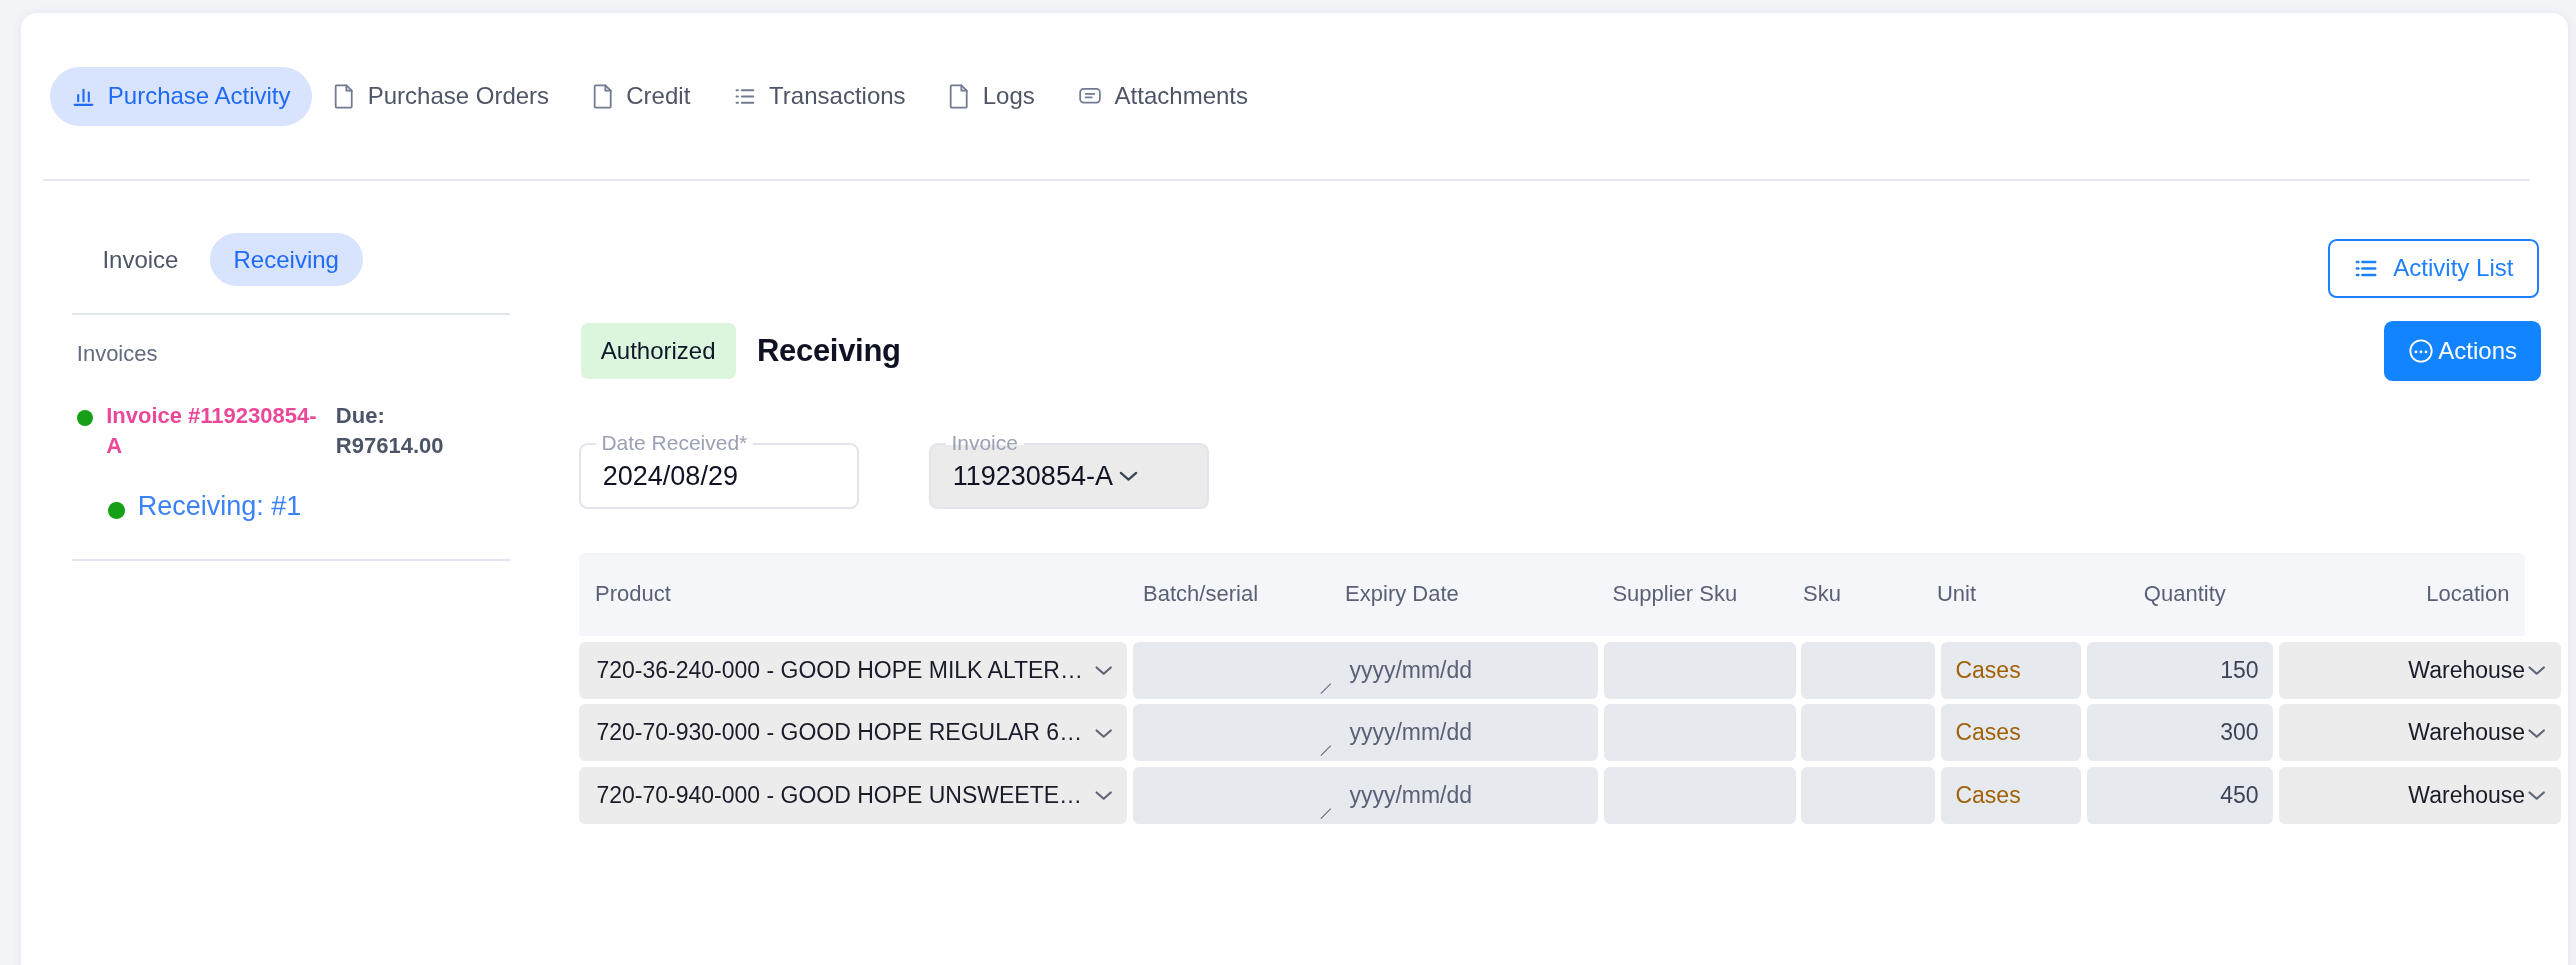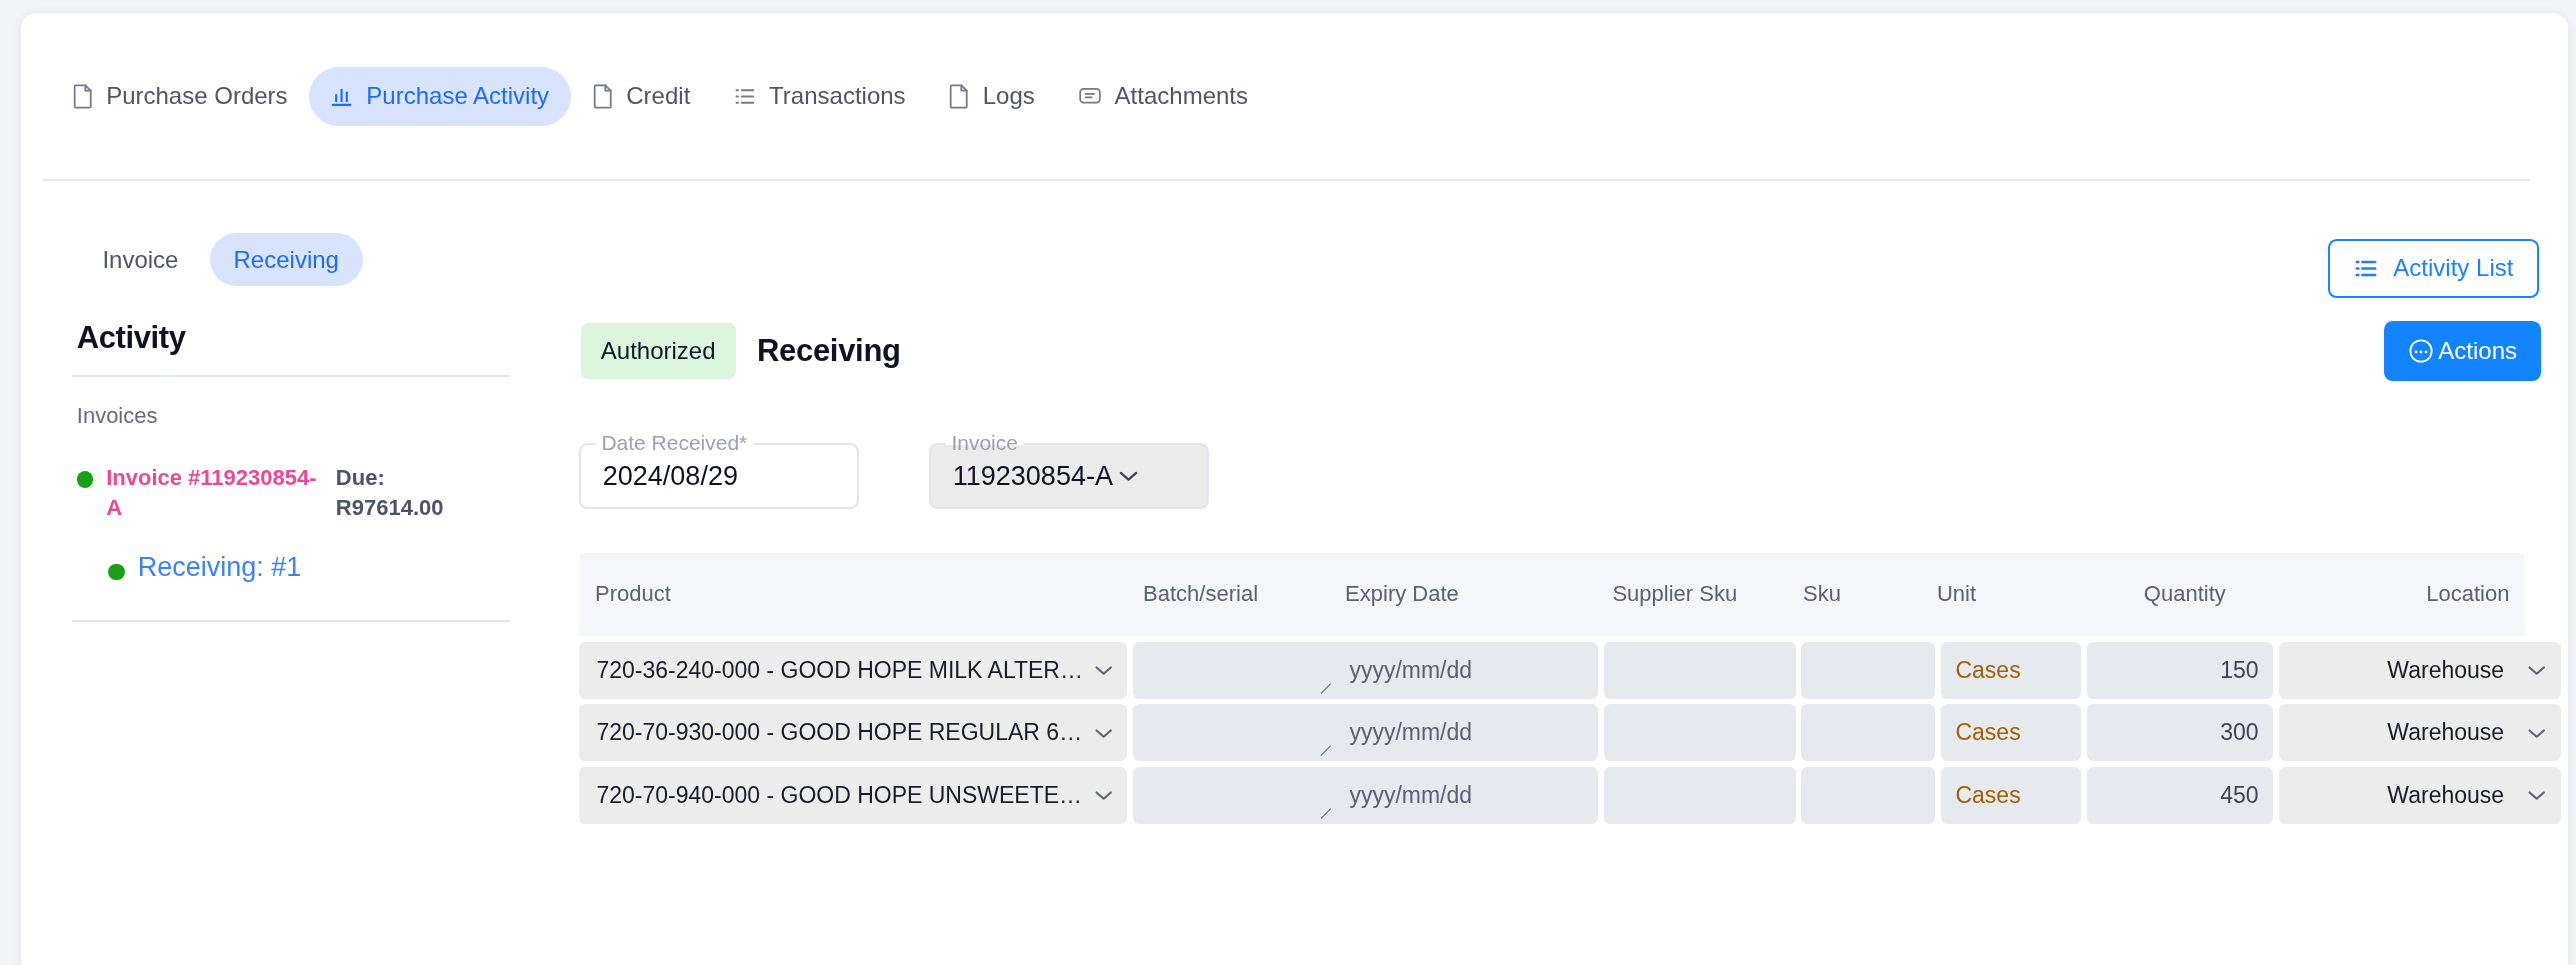--- a/index.html
+++ b/index.html
@@ -295,21 +295,21 @@
     background: #5d6477;
     transform: rotate(-45deg);
     transform-origin: left center;
   }
   .cell.expiry { color: #5a6176; }
   .cell.qty { justify-content: flex-end; color: #3d4456; }
   .cell.unit { color: #a16207; }
   .cell.location {
     background: #ececec;
     justify-content: flex-end;
-    gap: 22px;
+    gap: 1px;
     padding-right: 13px;
   }
   .chev { display: inline-flex; align-items: center; flex: 0 0 auto; }
   .chev svg { stroke: #5d6477; }
   
   .c-product  { width: 548px; flex: 0 0 548px; }
   .c-batch    { width: 202px; flex: 0 0 202px; }
   .c-expiry   { width: 263px; flex: 0 0 263px; }
   .c-supplier { width: 192px; flex: 0 0 192px; }
   .c-sku      { width: 134px; flex: 0 0 134px; }
@@ -330,40 +330,40 @@
   .trow .c-product { margin-right: 5.7px; }
 </style>
 </head>
 <body>
 
 <div class="page">
   <div class="card">
 
     <div class="tabbar">
 
-      <div class="tab">
-        <span class="ic">
-          <svg width="21.4" height="26" viewBox="0 0 24 28" fill="none" stroke-width="2" stroke-linecap="round" stroke-linejoin="round">
-            <path d="M4 2h11l6 6v18a1 1 0 0 1-1 1H4a1 1 0 0 1-1-1V3a1 1 0 0 1 1-1z"></path>
-            <path d="M15 2v6h6"></path>
-          </svg>
-        </span>
-        <span class="tab-label">Purchase Orders</span>
-      </div>
-
       <div class="tab active">
         <span class="ic">
           <svg width="23" height="24" viewBox="0 0 26 26" fill="none" stroke-width="2.4" stroke-linecap="round" stroke-linejoin="round">
             <path d="M3 23h20"></path>
             <path d="M7 19v-7"></path>
             <path d="M13 19V6"></path>
             <path d="M19 19v-10"></path>
           </svg>
         </span>
         <span class="tab-label">Purchase Activity</span>
+      </div>
+
+      <div class="tab">
+        <span class="ic">
+          <svg width="21.4" height="26" viewBox="0 0 24 28" fill="none" stroke-width="2" stroke-linecap="round" stroke-linejoin="round">
+            <path d="M4 2h11l6 6v18a1 1 0 0 1-1 1H4a1 1 0 0 1-1-1V3a1 1 0 0 1 1-1z"></path>
+            <path d="M15 2v6h6"></path>
+          </svg>
+        </span>
+        <span class="tab-label">Purchase Orders</span>
       </div>
 
       <div class="tab">
         <span class="ic">
           <svg width="21.4" height="26" viewBox="0 0 24 28" fill="none" stroke-width="2" stroke-linecap="round" stroke-linejoin="round">
             <path d="M4 2h11l6 6v18a1 1 0 0 1-1 1H4a1 1 0 0 1-1-1V3a1 1 0 0 1 1-1z"></path>
             <path d="M15 2v6h6"></path>
           </svg>
         </span>
         <span class="tab-label">Credit</span>
@@ -428,21 +428,20 @@
               <path d="M3 19h1.8"></path>
           </svg>
         </span>
         <span>Activity List</span>
       </div>
     </div>
 
     <div class="body">
 
       <div class="sidebar">
-        <div class="sb-title">Activity</div>
         <div class="sb-rule"></div>
         <div class="sb-sub">Invoices</div>
 
         <div class="sb-item">
           <span class="dot"></span>
           <div class="sb-item-main">
             <div class="sb-item-name">Invoice #119230854-A</div>
             <div>
               <div class="sb-item-due">Due:</div>
               <div class="sb-item-due">R97614.00</div>

